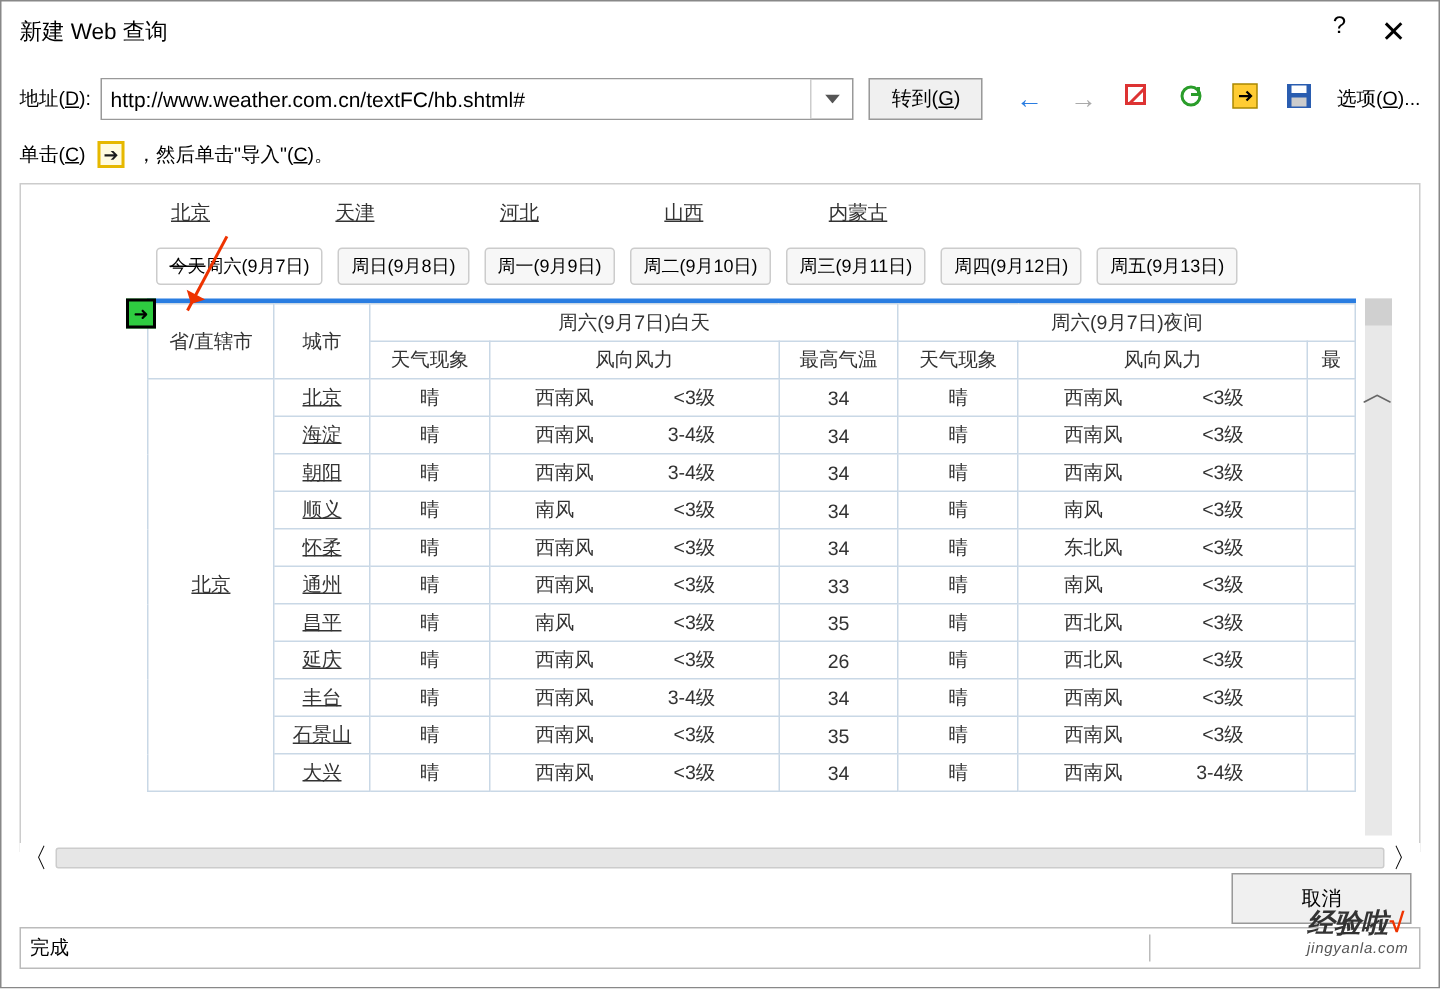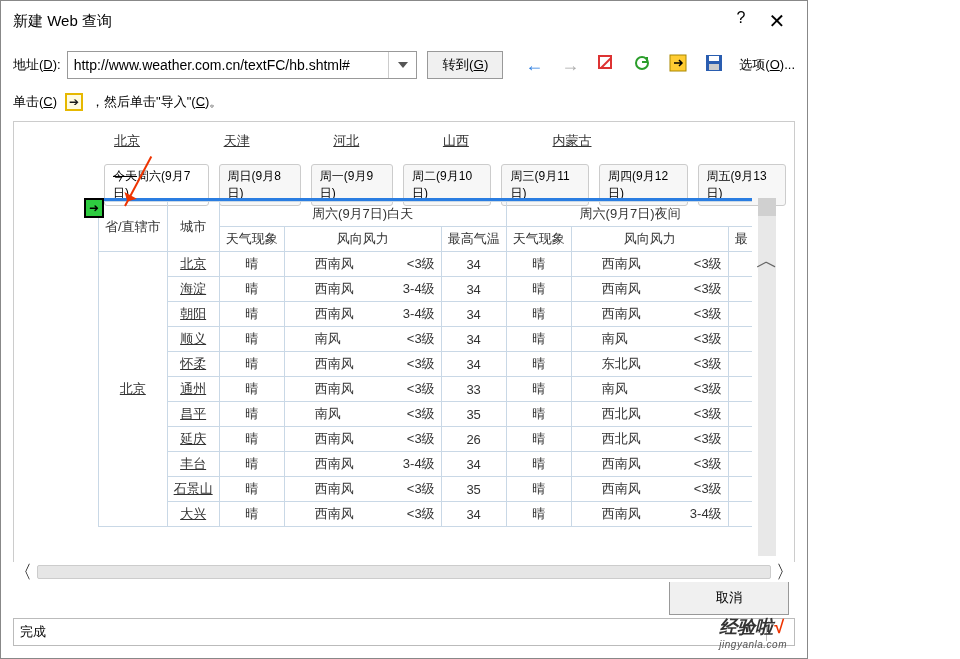--- a/index.html
+++ b/index.html
@@ -1,17 +1,17 @@
 <!DOCTYPE html>
 <html><head>
 <meta charset="utf-8">
 <style>
 * { box-sizing: border-box; margin: 0; padding: 0; }
 body { font-family: "Microsoft YaHei", Arial, sans-serif; font-size: 13px; background: #fff; width: 960px; height: 659px; position: relative; overflow: hidden; }
-.dialog { width: 808px; height: 659px; background: #fff; border: 1px solid #888; position: relative; }
+.dialog { width: 960px; height: 659px; background: #fff; border: 1px solid #888; position: relative; }
 .titlebar { display: flex; align-items: center; justify-content: space-between; padding: 8px 12px; font-size: 15px; }
 .titlebar .tbtn { width: 36px; text-align: center; font-size: 16px; cursor: pointer; }
 .addr-row { display: flex; align-items: center; padding: 10px 12px; gap: 6px; }
 .addr-label { white-space: nowrap; }
 .addr-box { flex: 1; display: flex; border: 1px solid #999; height: 28px; }
 .addr-box input { flex: 1; border: none; padding: 0 6px; font-size: 14px; outline: none; }
 .addr-box .dd { width: 28px; border-left: 1px solid #ccc; display:flex; align-items:center; justify-content:center; cursor:pointer; }
 .go-btn { border: 1px solid #999; background: #f0f0f0; padding: 4px 14px; cursor: pointer; margin-left: 4px; }
 .nav-icons { display: flex; gap: 18px; align-items: center; margin-left: 16px; }
 .nav-icons span { font-size: 18px; cursor: pointer; }
@@ -39,21 +39,21 @@
 .right-scroll .up { position:absolute; top: 48px; left:0; width:18px; height: 30px; display:flex; align-items:center; justify-content:center; font-size: 22px; color:#666; cursor:pointer;}
 .right-scroll::before { content:""; position:absolute; top:0; left:0; width:18px; height:18px; background:#d0d0d0; }
 .hscroll { position:absolute; left: 12px; right: 12px; top: 561px; height: 20px; display:flex; align-items:center; background:#fff; }
 .hscroll .arrbtn { width: 20px; height: 20px; display:flex;align-items:center;justify-content:center; font-size:18px; cursor:pointer; }
 .hscroll .track { flex:1; height: 14px; background:#e6e6e6; border:1px solid #ccc; margin:0 4px; border-radius:2px;}
 .btn-row { display:flex; justify-content:flex-end; gap: 20px; padding: 14px 18px 0; }
 .big-btn { width: 120px; height: 34px; border: 1px solid #999; background: #f0f0f0; cursor:pointer; }
 .status { position:absolute; left: 12px; right: 12px; bottom: 12px; border: 1px solid #bbb; padding: 4px 6px; background:#fff; min-height: 26px; display:flex; }
 .status span.txt { flex: 0 0 740px; }
 .status .rest { flex: 1; border-left: 1px solid #bbb; margin-left: 6px; }
-.watermark { position:absolute; right: 20px; bottom: 8px; font-family: Arial; font-style: italic; }
+.watermark { position:absolute; right: 20px; bottom: 20px; font-family: Arial; font-style: italic; }
 .watermark .t1 { font-size: 18px; font-weight: bold; color:#333; }
 .watermark .t1 .red { color:#e30; }
 .watermark .t2 { font-size: 10px; color:#555; letter-spacing: 0.5px; font-style: italic; }
 .ul { text-decoration: underline; }
 .strike { text-decoration: line-through; }
 </style>
 </head>
 <body>
 <div class="dialog">
 

